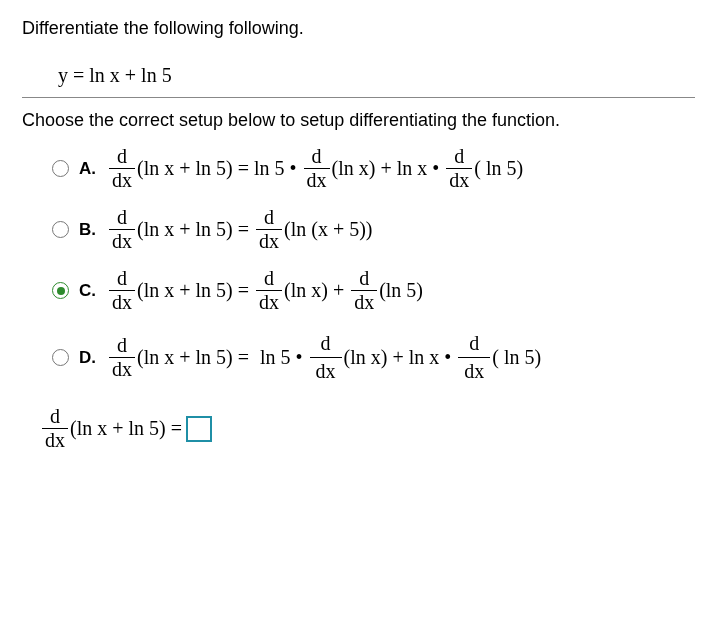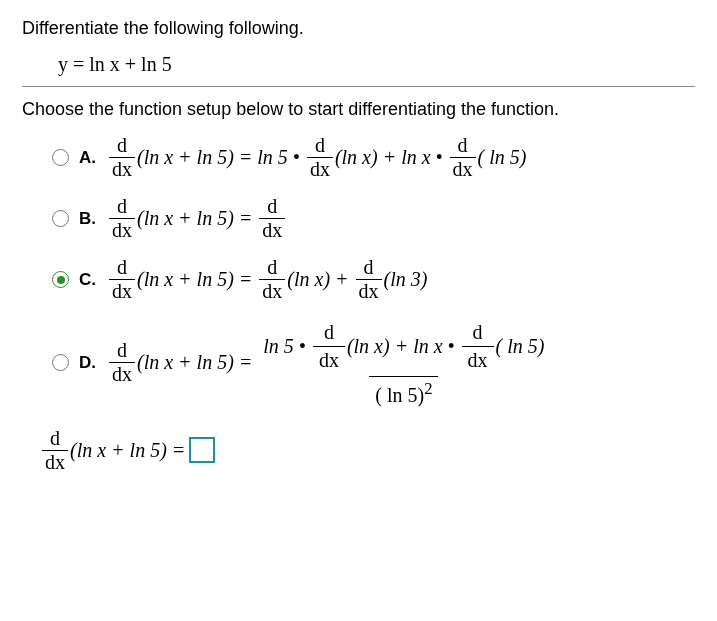--- a/index.html
+++ b/index.html
@@ -53,22 +53,22 @@
   }
   .frac {
     display: inline-flex;
     flex-direction: column;
     align-items: center;
     vertical-align: middle;
     margin: 0 2px;
   }
   .frac .num { padding: 0 3px 0 3px; }
   .frac .den { border-top: 1.2px solid #000; padding: 0 3px 0 3px; text-align: center; }
-  .mid { vertical-align: middle; font-style: italic; }
-  .indent1 { margin-left: 36px; margin-top: 14px; }
+  .mid { vertical-align: middle; }
+  .indent1 { margin-left: 36px; margin-top: 25px; }
   .hr { border-top: 1px solid #888; margin: 10px 0 12px 0; width: 100%; }
   .answerbox {
     display:inline-block;
     width: 22px;
     height: 22px;
     border: 2px solid #1f8fa6;
     vertical-align: middle;
     margin-left: 4px;
   }
   .final {
@@ -87,21 +87,21 @@
 </style>
 </head>
 <body>
 
 <div>Differentiate the following following.</div>
 
 <div class="indent1 expr">y = ln x + ln 5</div>
 
 <div class="hr"></div>
 
-<div>Choose the function setup below to start differentiating the function.</div>
+<div>Choose the correct setup below to setup differentiating the function.</div>
 
 <div class="row">
   <span class="radio"></span>
   <span class="letter">A.</span>
   <span class="expr">
     <span class="frac">
         <span class="num">d</span>
         <span class="den">dx</span>
       </span><span class="mid">(ln x + ln 5) = </span>
     <span class="mid">ln 5 •</span>
@@ -120,42 +120,42 @@
   <span class="radio"></span>
   <span class="letter">B.</span>
   <span class="expr">
     <span class="frac">
         <span class="num">d</span>
         <span class="den">dx</span>
       </span><span class="mid">(ln x + ln 5) = </span>
     <span class="frac">
         <span class="num">d</span>
         <span class="den">dx</span>
-      </span>
+      </span><span class="mid">(ln (x + 5))</span>
   </span>
 </div>
 
 <div class="row">
   <span class="radio checked">
       <span class="dot"></span>
     </span>
   <span class="letter">C.</span>
   <span class="expr">
     <span class="frac">
         <span class="num">d</span>
         <span class="den">dx</span>
       </span><span class="mid">(ln x + ln 5) = </span>
     <span class="frac">
         <span class="num">d</span>
         <span class="den">dx</span>
       </span><span class="mid">(ln x) + </span>
     <span class="frac">
         <span class="num">d</span>
         <span class="den">dx</span>
-      </span><span class="mid">(ln 3)</span>
+      </span><span class="mid">(ln 5)</span>
   </span>
 </div>
 
 <div class="row">
   <span class="radio"></span>
   <span class="letter">D.</span>
   <span class="expr">
     <span class="frac">
         <span class="num">d</span>
         <span class="den">dx</span>
@@ -165,23 +165,20 @@
         <span class="mid">ln 5 •</span>
         <span class="frac">
             <span class="num">d</span>
             <span class="den">dx</span>
           </span><span class="mid">(ln x) + ln x •</span>
         <span class="frac">
             <span class="num">d</span>
             <span class="den">dx</span>
           </span><span class="mid">( ln 5)</span>
       </span>
-      <span class="den">
-        <span>( ln 5)</span><sup>2</sup>
-      </span>
     </span>
   </span>
 </div>
 
 <div class="final expr">
   <span class="frac">
       <span class="num">d</span>
       <span class="den">dx</span>
     </span>
     <span class="mid">(ln x + ln 5) = </span>

